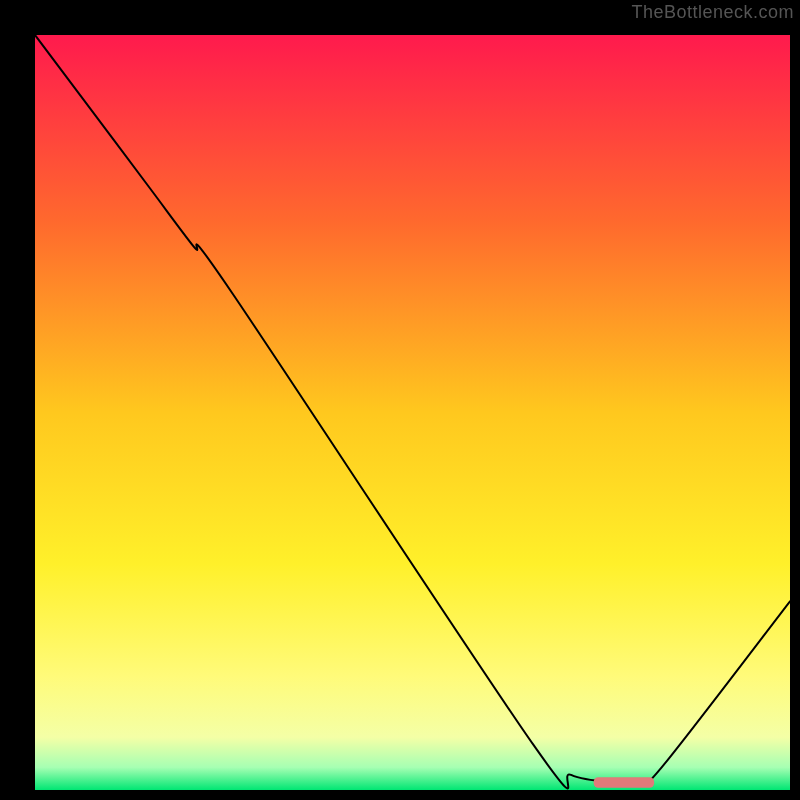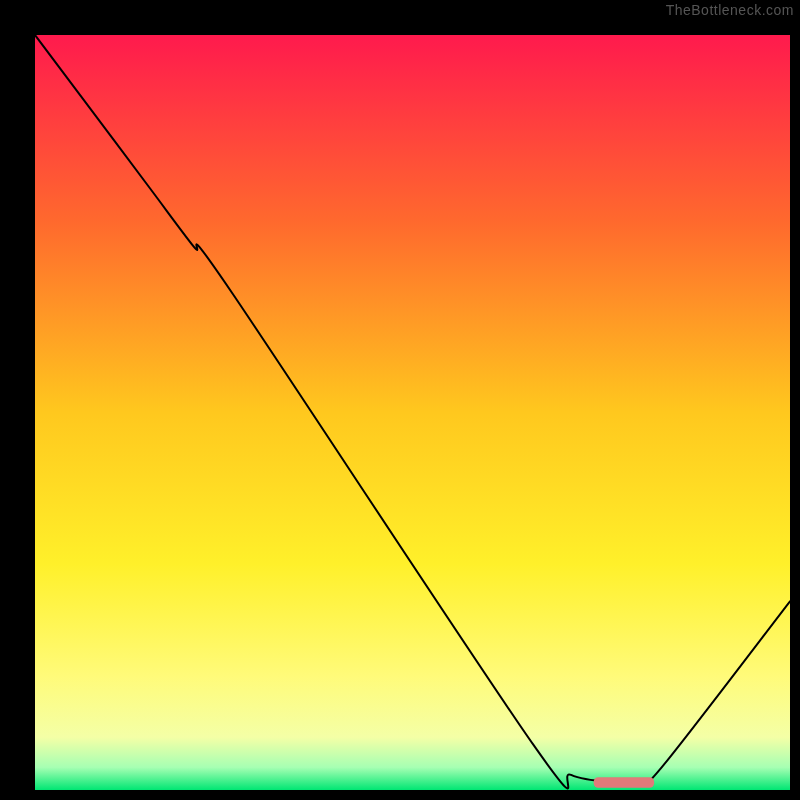--- a/index.html
+++ b/index.html
@@ -15,21 +15,21 @@
     width: 800px;
     height: 800px;
     background: #000000;
   }
   .watermark {
     position: absolute;
     top: 2px;
     right: 6px;
     color: #555555;
     font-family: Arial, Helvetica, sans-serif;
-    font-size: 14px;
+    font-size: 18px;
     font-weight: 400;
     letter-spacing: 0.5px;
     user-select: none;
   }
   svg.plot {
     position: absolute;
     left: 35px;
     top: 35px;
     width: 755px;
     height: 755px;

